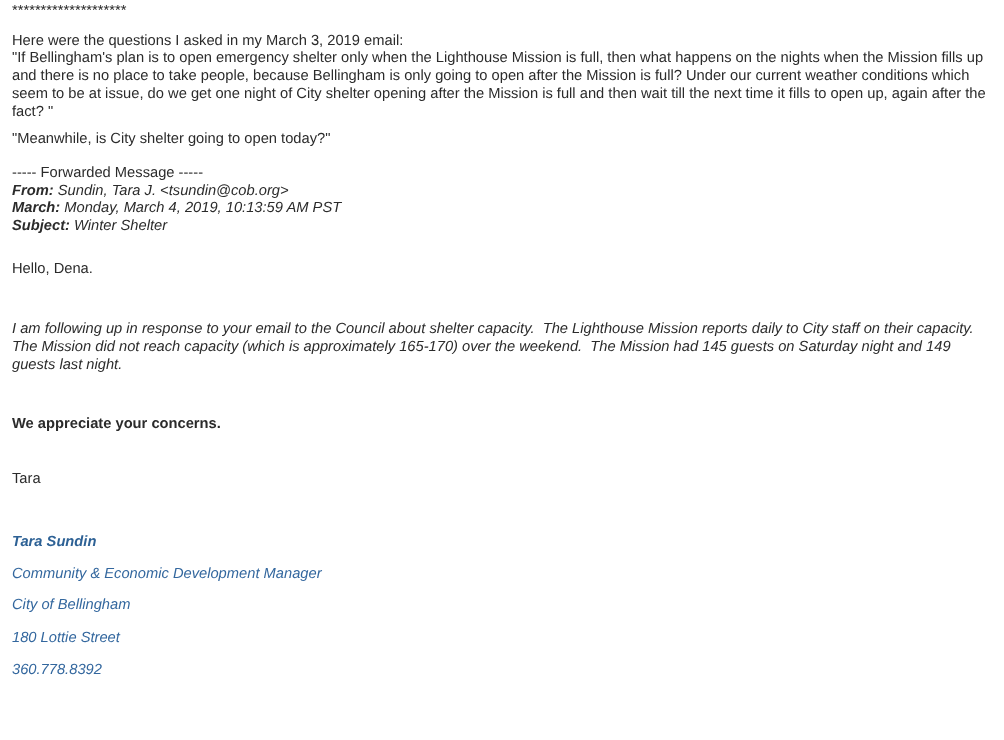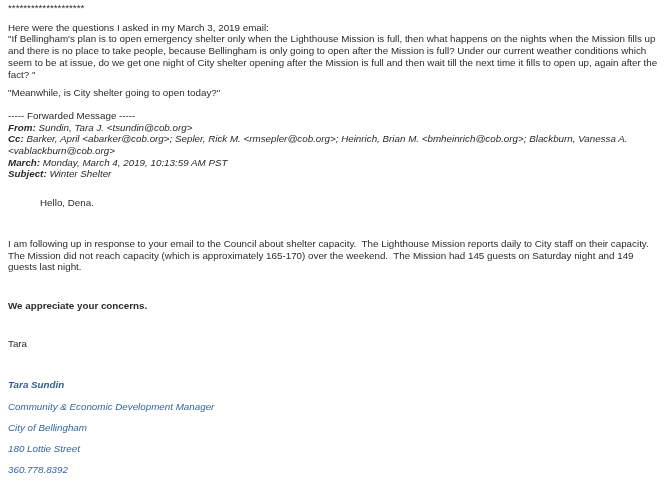--- a/index.html
+++ b/index.html
@@ -25,22 +25,22 @@
     white-space: pre-wrap;
     word-wrap: break-word;
   }
   .hdr-line { white-space: pre-wrap; font-style: italic; }
   .hdr-label { font-weight: bold; }
 
   
   .mt-blank   { margin-top: 8px; }
   .mt-small   { margin-top: 7px; }
   .mt-fwd     { margin-top: 11px; }
-  .mt-hello   { margin-top: 17px; margin-left: 32px; }
-  .mt-body    { margin-top: 29px; }
+  .mt-hello   { margin-top: 17px; }
+  .mt-body    { margin-top: 29px; font-style: italic; }
   .mt-closing { margin-top: 27px; font-weight: bold; }
   .mt-signoff { margin-top: 26px; }
   .mt-sig     { margin-top: 30px; }
 
   .signature p {
     margin: 0 0 9.5px 0;
     color: #33679e;
     font-style: italic;
   }
   .signature .sig-name {
@@ -57,21 +57,20 @@
 
   <div class="line mt-blank">Here were the questions I asked in my March 3, 2019 email:</div>
 
   <div class="para">"If Bellingham's plan is to open emergency shelter only when the Lighthouse Mission is full, then what happens on the nights when the Mission fills up and there is no place to take people, because Bellingham is only going to open after the Mission is full? Under our current weather conditions which seem to be at issue, do we get one night of City shelter opening after the Mission is full and then wait till the next time it fills to open up, again after the fact? "</div>
 
   <div class="line mt-small">"Meanwhile, is City shelter going to open today?"</div>
 
   <div class="mt-fwd">
     <div class="line">----- Forwarded Message -----</div>
     <div class="hdr-line"><span class="hdr-label">From:</span><span> Sundin, Tara J. &lt;tsundin@cob.org&gt;</span></div>
-    <div class="hdr-line"><span class="hdr-label">Cc:</span><span> Barker, April &lt;abarker@cob.org&gt;; Sepler, Rick M. &lt;rmsepler@cob.org&gt;; Heinrich, Brian M. &lt;bmheinrich@cob.org&gt;; Blackburn, Vanessa A. &lt;vablackburn@cob.org&gt;</span></div>
     <div class="hdr-line"><span class="hdr-label">March:</span><span> Monday, March 4, 2019, 10:13:59 AM PST</span></div>
     <div class="hdr-line"><span class="hdr-label">Subject:</span><span> Winter Shelter</span></div>
   </div>
 
   <div class="line mt-hello">Hello, Dena.</div>
 
   <div class="para mt-body">I am following up in response to your email to the Council about shelter capacity.  The Lighthouse Mission reports daily to City staff on their capacity.  The Mission did not reach capacity (which is approximately 165-170) over the weekend.  The Mission had 145 guests on Saturday night and 149 guests last night.</div>
 
   <div class="line mt-closing">We appreciate your concerns.</div>
 

